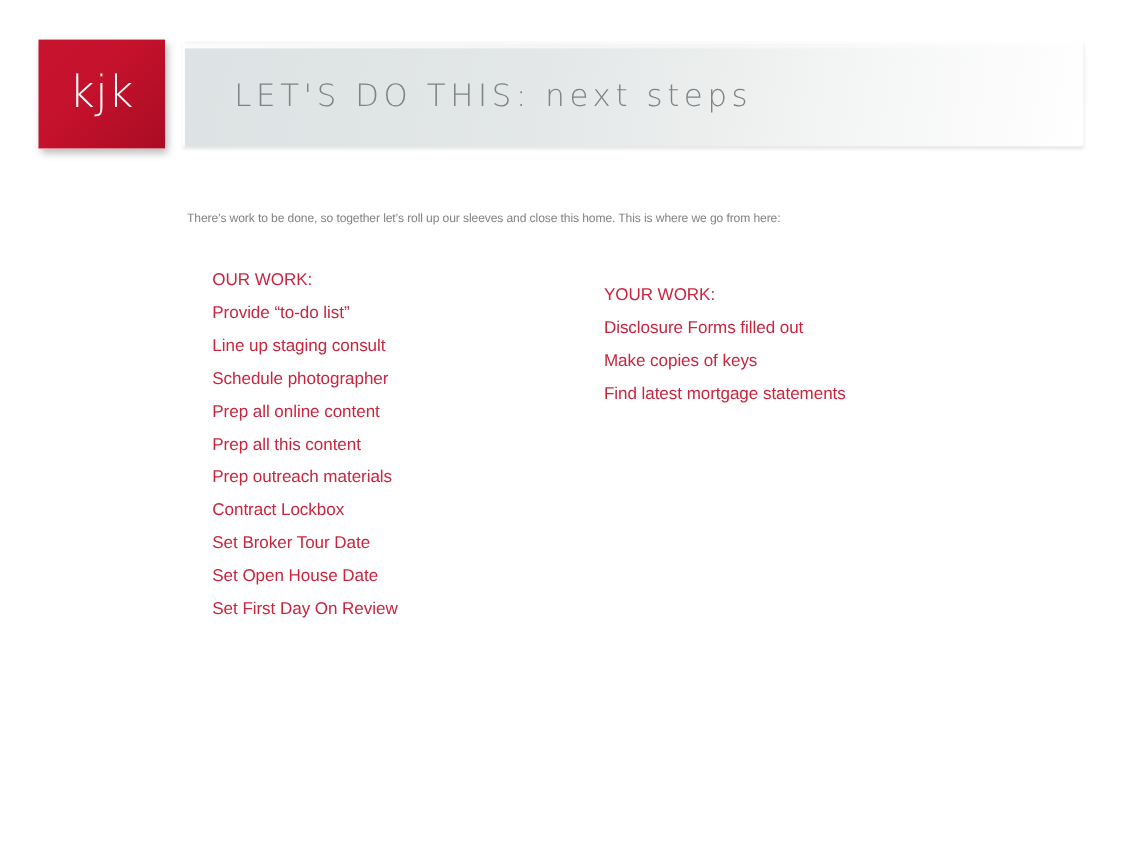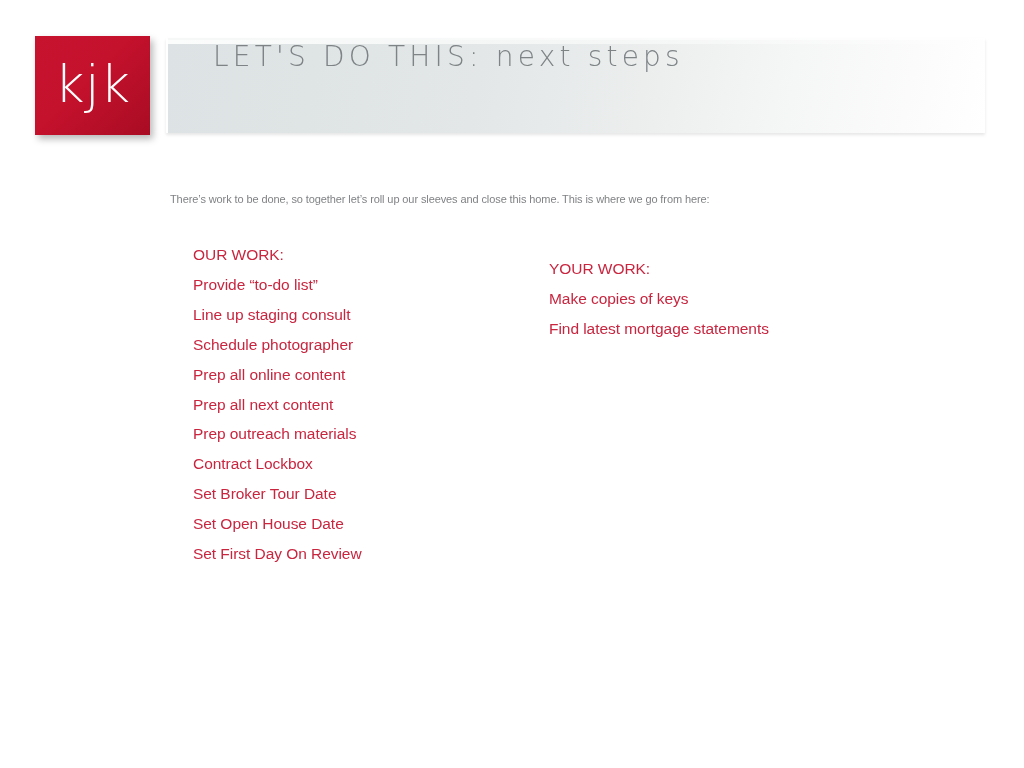--- a/index.html
+++ b/index.html
@@ -26,21 +26,21 @@
     background: linear-gradient(135deg, #c8132f 0%, #c4112c 45%, #a90c24 100%);
     box-shadow: 3px 4px 7px rgba(0,0,0,0.28);
     display: flex;
     align-items: center;
     justify-content: center;
   }
   #logo-text {
     color: #ffffff;
     font-family: "DejaVu Sans", sans-serif;
     font-weight: 300;
-    font-size: 52px;
+    font-size: 40px;
     line-height: 1;
     letter-spacing: 0.5px;
     transform: translateY(-2px);
     user-select: none;
   }
 
   
   #header-banner {
     position: absolute;
     left: 166px;
@@ -53,21 +53,21 @@
         #e3e7e7 38%,
         #eceeee 58%,
         #f5f6f6 76%,
         #fbfbfb 90%,
         #ffffff 100%);
     box-sizing: border-box;
     border-top: 2px solid rgba(255,255,255,0.75);
     border-left: 2px solid rgba(255,255,255,0.6);
     box-shadow: 0 2px 3px rgba(0,0,0,0.10);
     display: flex;
-    align-items: flex-start;
+    align-items: center;
     overflow: hidden;
   }
   #header-banner::before {
     content: "";
     position: absolute;
     left: 0; right: 0; top: 0;
     height: 4px;
     background: linear-gradient(to right, rgba(255,255,255,0.9), rgba(255,255,255,0.2));
   }
   #header-title {
@@ -119,25 +119,26 @@
 </div>
 
 <div id="intro-line">There’s work to be done, so together let’s roll up our sleeves and close this home. This is where we go from here:</div>
 
 <div id="our-work-column" class="work-column">
   <div class="column-heading">OUR WORK:</div>
   <div class="work-item">Provide “to-do list”</div>
   <div class="work-item">Line up staging consult</div>
   <div class="work-item">Schedule photographer</div>
   <div class="work-item">Prep all online content</div>
-  <div class="work-item">Prep all next content</div>
+  <div class="work-item">Prep all this content</div>
   <div class="work-item">Prep outreach materials</div>
   <div class="work-item">Contract Lockbox</div>
   <div class="work-item">Set Broker Tour Date</div>
   <div class="work-item">Set Open House Date</div>
   <div class="work-item">Set First Day On Review</div>
 </div>
 
 <div id="your-work-column" class="work-column">
   <div class="column-heading">YOUR WORK:</div>
+  <div class="work-item">Disclosure Forms filled out</div>
   <div class="work-item">Make copies of keys</div>
   <div class="work-item">Find latest mortgage statements</div>
 </div>
 
 </body></html>

